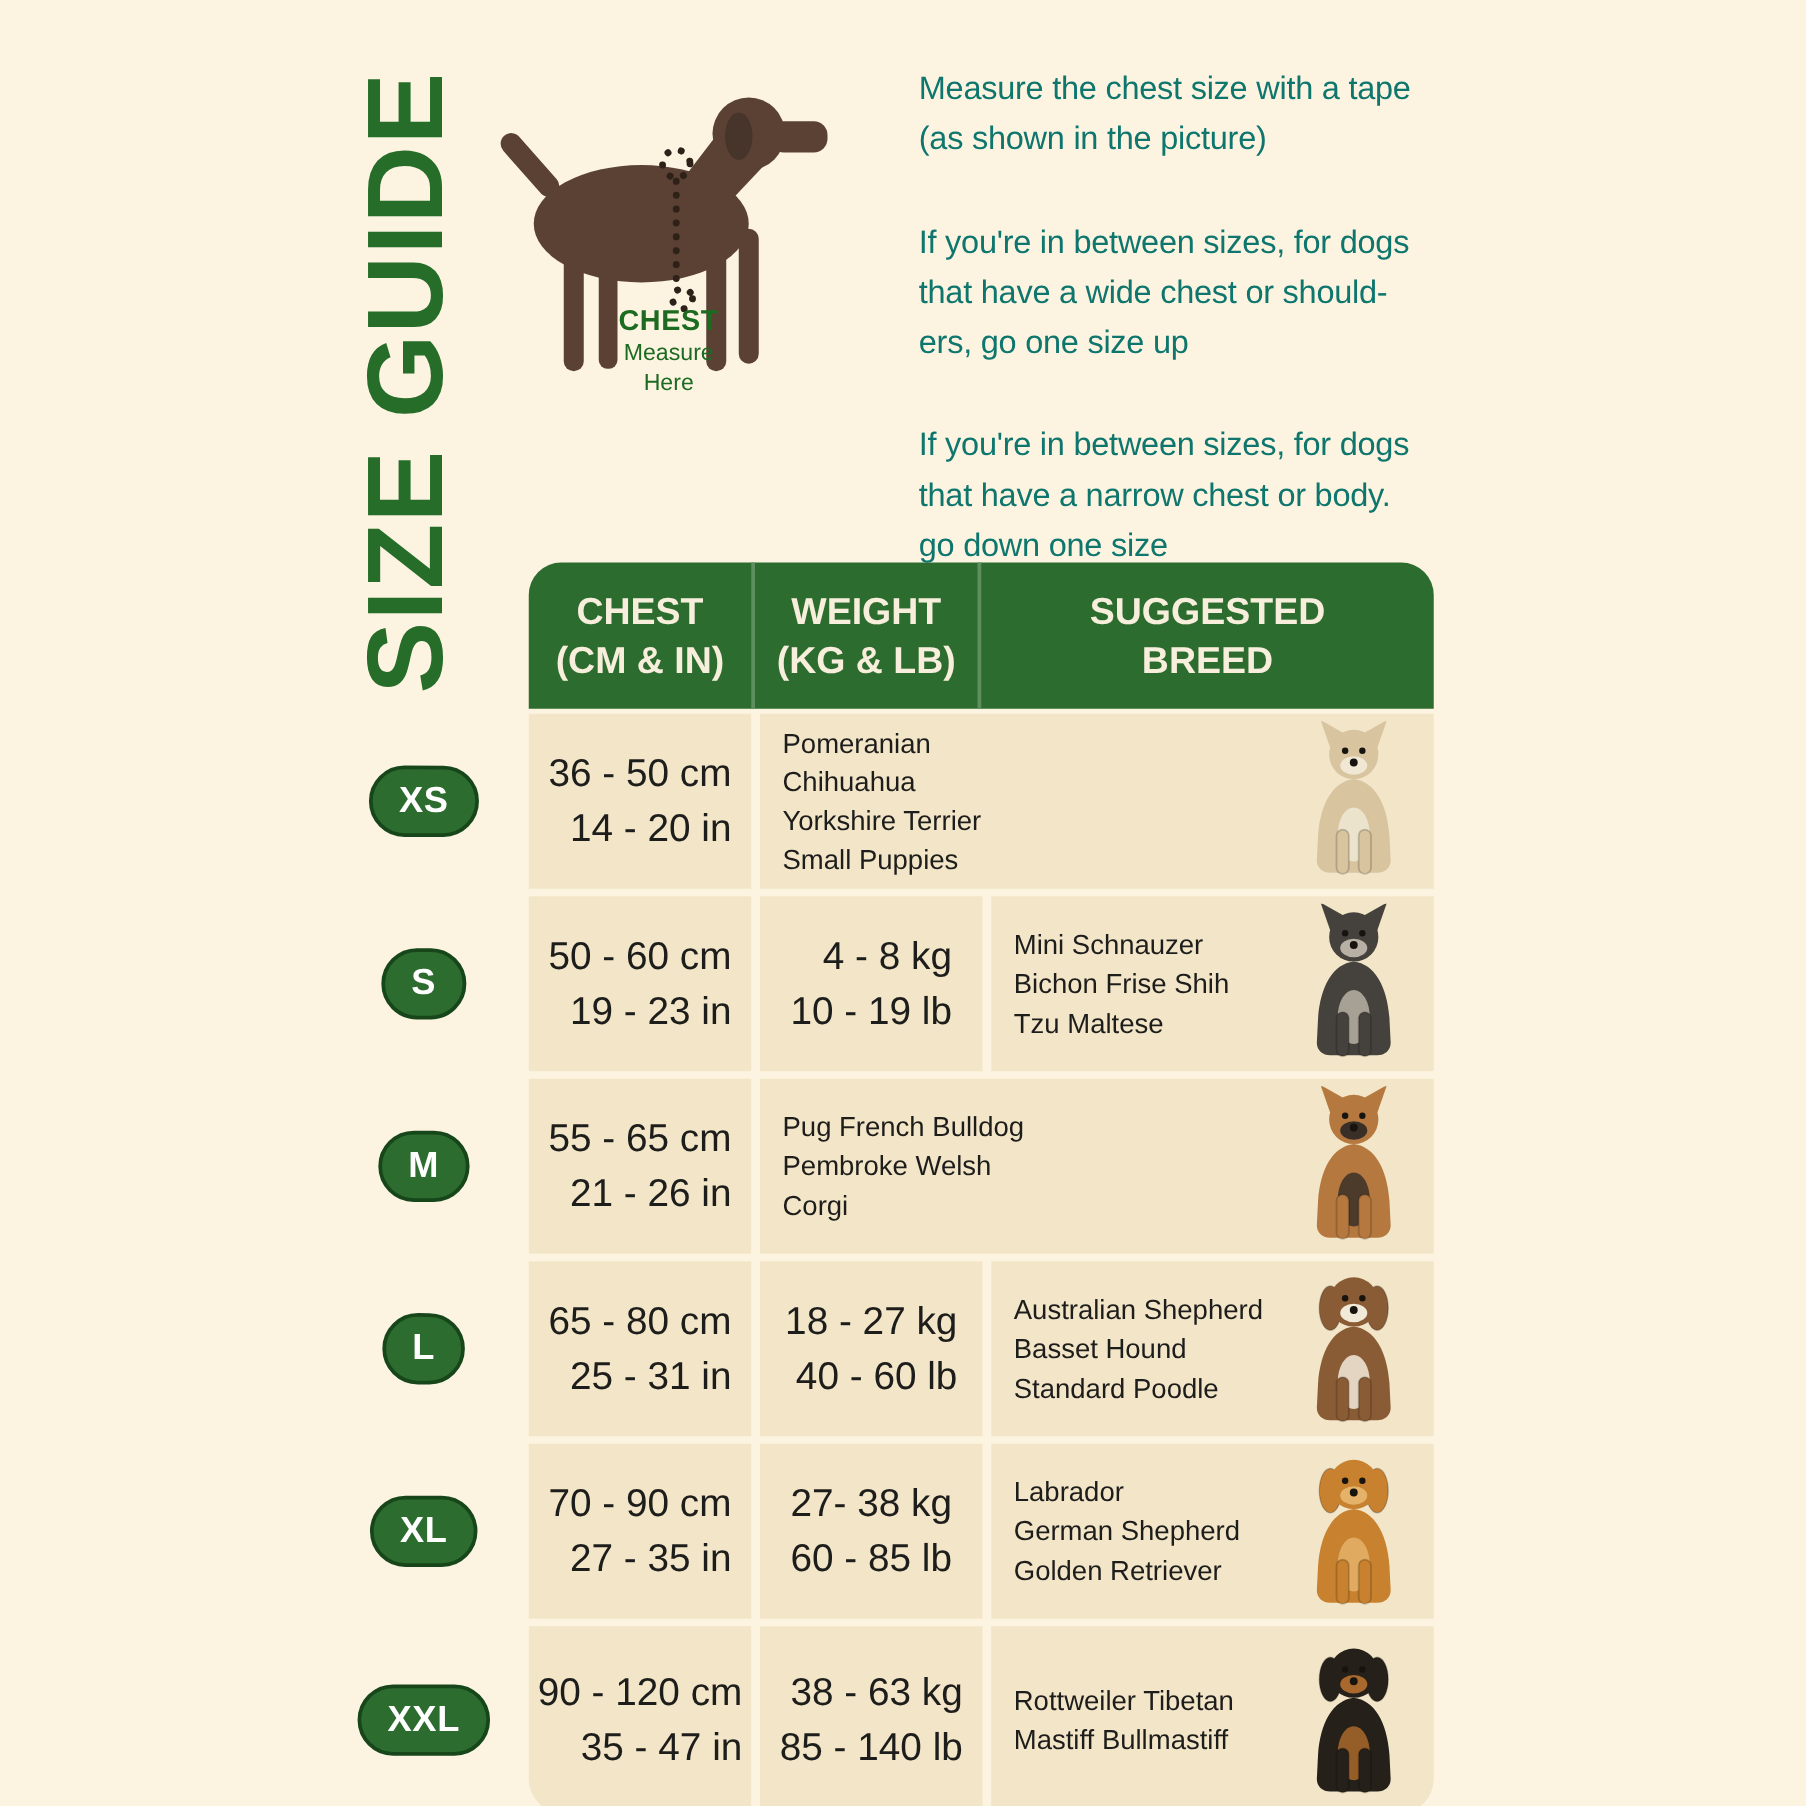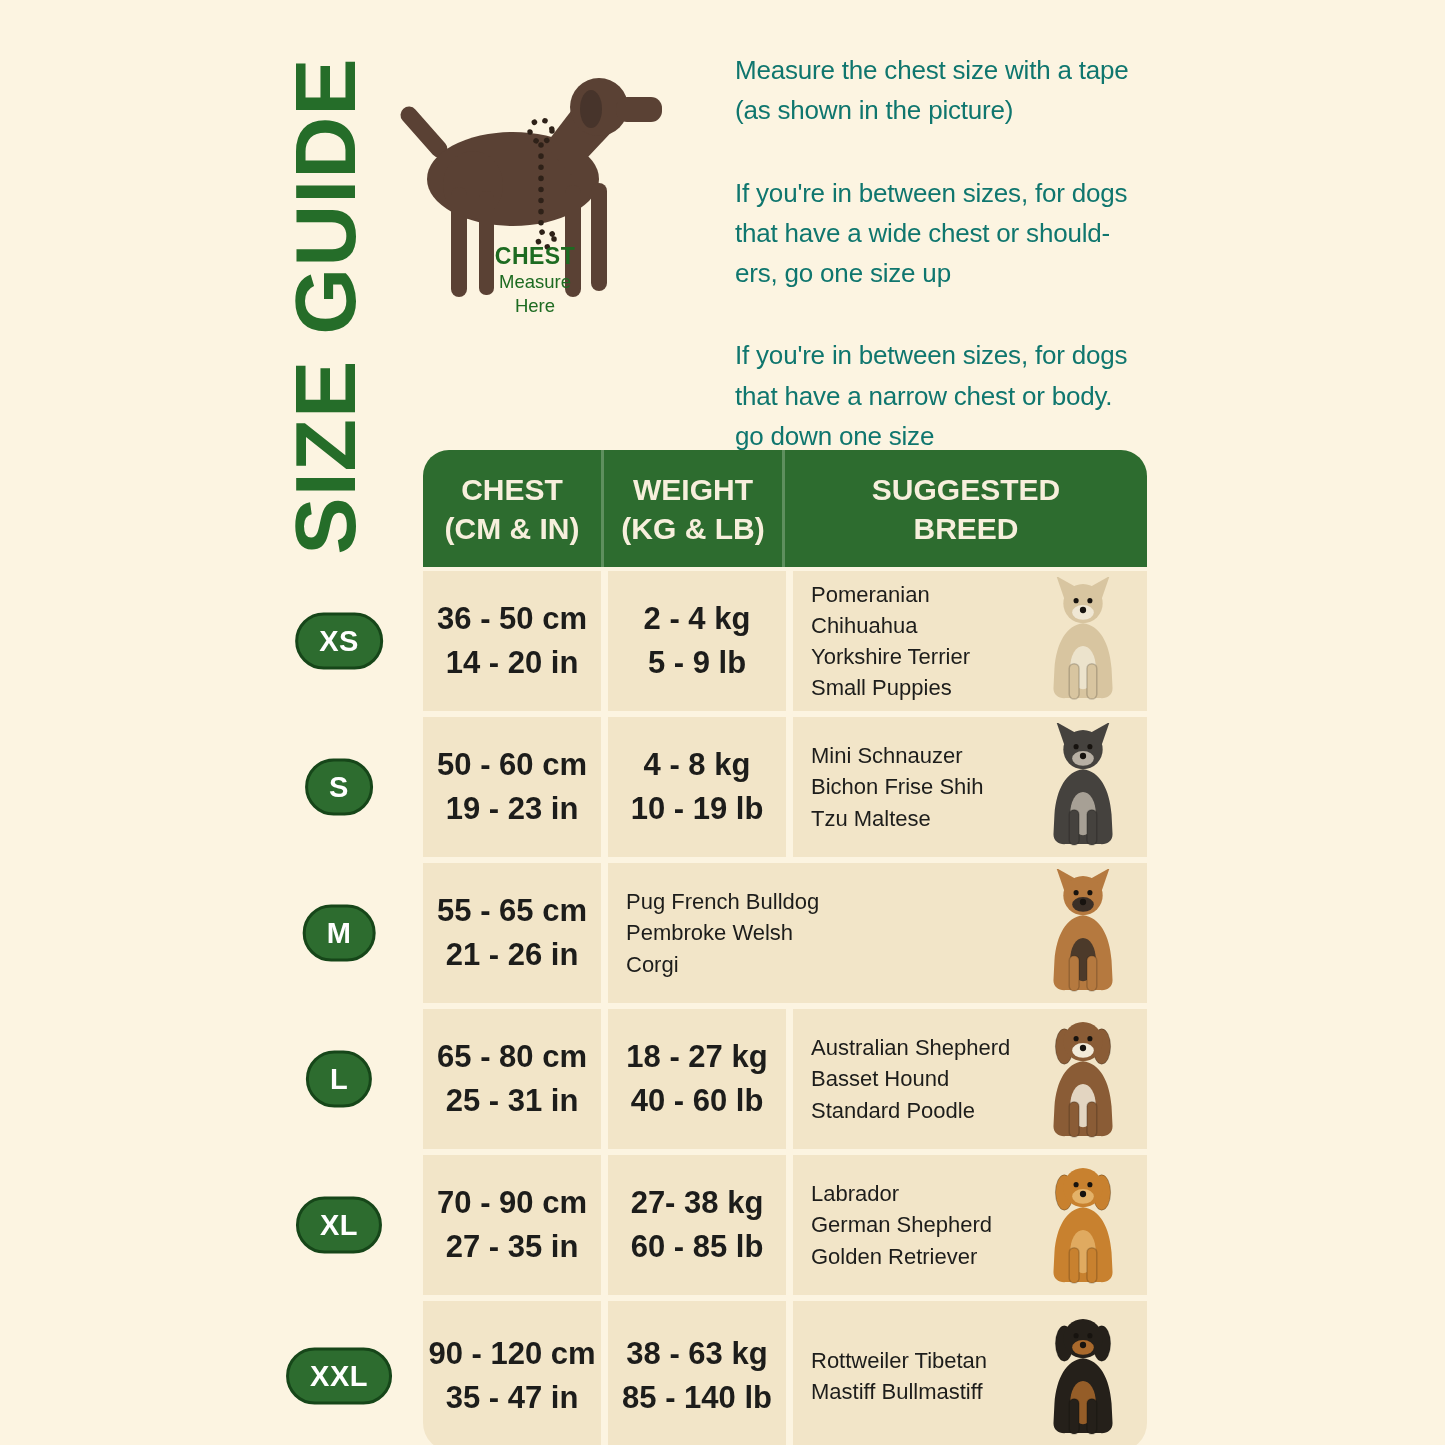--- a/index.html
+++ b/index.html
@@ -32,21 +32,21 @@
   .th.c3{flex:1}
   .tbody{position:absolute;left:423px;top:571px;width:724px}
   .row{position:relative;display:flex;gap:7px;height:140px;margin-bottom:6px}
   .row.last{height:150px;margin-bottom:0}
   .row.last .cell.c1{border-radius:0 0 0 28px}
   .row.last .cell.c3{border-radius:0 0 28px 0}
   .cell{box-sizing:border-box;background:var(--cell);display:flex;align-items:center;justify-content:center}
   .cell.c1{width:178px}
   .cell.c2{width:178px}
   .cell.c3{flex:1;justify-content:flex-start;padding-left:18px}
-  .nums{font-size:31px;font-weight:700;line-height:1.42;text-align:center;white-space:pre-line}
+  .nums{font-size:31px;font-weight:400;line-height:1.42;text-align:right;white-space:pre-line}
   .breeds{flex:1;font-size:22px;font-weight:400;line-height:1.42;white-space:pre-line}
   .dog-box{width:116px;height:128px;flex:none;margin-right:6px}
   .dog-box svg{width:100%;height:100%}
   .badge{position:absolute;left:-84px;top:50%;transform:translate(-50%,-50%);
          background:var(--green);border:3px solid var(--green-border);border-radius:32px;
          color:#ffffff;font-size:29px;font-weight:700;padding:9px 21px;letter-spacing:.5px;white-space:nowrap}
 </style>
 </head>
 <body>
 
@@ -103,24 +103,20 @@
   </div>
 
   <div class="tbody">
 
     <div class="row">
       <div class="badge">XS</div>
       <div class="cell c1">
           <div class="nums">36 - 50 cm
 14 - 20 in</div>
         </div>
-      <div class="cell c2">
-          <div class="nums">2 - 4 kg
-5 - 9 lb</div>
-        </div>
       <div class="cell c3">
         <div class="breeds">Pomeranian
 Chihuahua
 Yorkshire Terrier
 Small Puppies</div>
         <div class="dog-box"><svg viewBox="0 0 100 130" xmlns="http://www.w3.org/2000/svg">
     <path d="M31,22 L23,-1 L46,12 Z" fill="#d8c5a0"></path>
               <path d="M69,22 L77,-1 L54,12 Z" fill="#d8c5a0"></path>
     <path d="M50,47 C67,49 77,67 79,93 L80,113 C80,120 74,124 67,123 L33,123 C26,124 20,120 20,113 L21,93 C23,67 33,49 50,47 Z" fill="#d8c5a0"></path>
     <ellipse cx="50" cy="92" rx="13" ry="22" fill="#f0e7d4" opacity="0.85"></ellipse>

